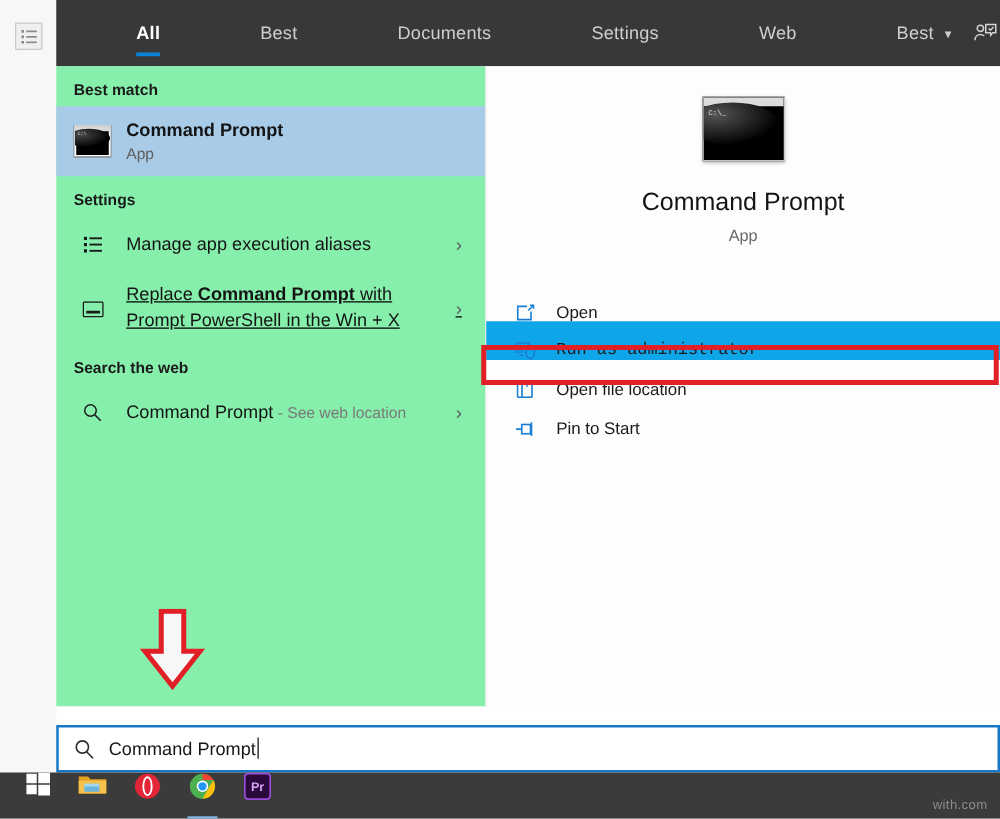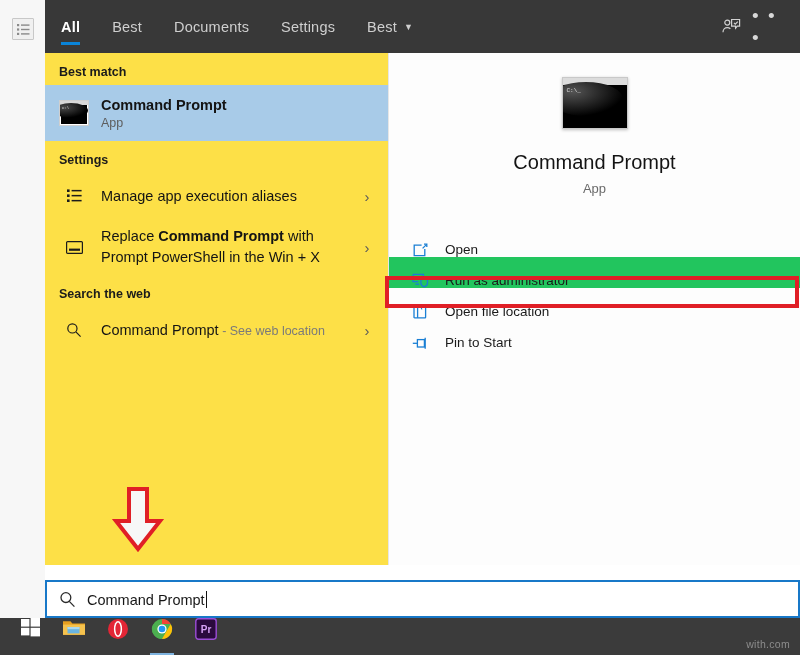--- a/index.html
+++ b/index.html
@@ -24,36 +24,37 @@
 
   
   .tabbar{
     position:absolute;left:0;top:0;width:755px;height:53px;background:#383838;
     display:flex;align-items:center;
   }
   .tab{
     position:relative;height:49px;display:flex;align-items:center;
     padding:0 16px;color:#cfcfcf;font-size:14.5px;letter-spacing:.2px;
     cursor:default;
+    margin-left:48px;
   }
   .tab.active{color:#ffffff;font-weight:bold;}
   .tab.active .ul{
     position:absolute;left:16px;right:16px;bottom:6px;height:3px;background:#0a84d8;
   }
   .tab .caret{margin-left:7px;font-size:9px;line-height:1;position:relative;top:1px;}
   .tabbar-spacer{flex:1 1 auto;}
   .hdr-icon{
     width:34px;height:34px;display:flex;align-items:center;justify-content:center;
     color:#d3d3d3;margin-right:4px;
   }
   .hdr-icon.dots{font-size:19px;letter-spacing:2px;margin-right:14px;color:#d8d8d8;}
 
   
   .left-pane{
-    position:absolute;left:0;top:53px;width:343px;height:512px;background:#fde047;
+    position:absolute;left:0;top:53px;width:343px;height:512px;background:#86efac;
     border-right:1px solid #e6e6e6;
   }
   .right-pane{
     position:absolute;left:344px;top:53px;width:411px;height:512px;background:#fdfdfd;
   }
 
   .group-title{
     font-size:12.5px;color:#1b1b1b;font-weight:bold;padding:12px 0 6px 14px;
   }
 
@@ -69,21 +70,21 @@
     width:30px;min-width:30px;display:flex;align-items:center;justify-content:center;
     margin-right:12px;
   }
   .row .rtext{flex:1 1 auto;min-width:0;}
   .row .rtitle{font-size:14.5px;color:#141414;line-height:1.25;}
   .row .rtitle.strong{font-weight:bold;}
   .row .rsub{font-size:12.5px;color:#5d5d5d;margin-top:2px;}
   .row .chev{
     width:22px;min-width:22px;text-align:center;color:#5a5a5a;font-size:15px;
   }
-  .row.two{height:56px;}
+  .row.two{height:56px;text-decoration:underline;}
   .row.two .rtitle{line-height:1.45;}
   .web-dim{color:#7a7a7a;font-size:12.5px;}
 
   
   .cmdtile{
     width:30px;height:24px;border:1px solid #cfcfcf;background:#000;
     position:relative;overflow:hidden;box-shadow:0 0 0 1px #ffffff inset;
   }
   .cmdtile .bar{position:absolute;left:0;top:0;right:0;height:4px;background:#d8d8d8;}
   .cmdtile .glow{
@@ -106,21 +107,21 @@
   .hero-icon .pr{position:absolute;left:4px;top:9px;font-size:6px;color:#e0e0e0;font-family:"Liberation Mono",monospace;}
   .hero-title{font-size:20px;color:#141414;margin-top:22px;}
   .hero-sub{font-size:13px;color:#6a6a6a;margin-top:7px;}
 
   
   .actions{margin-top:30px;}
   .action{
     position:relative;display:flex;align-items:flex-end;height:31px;
     padding-left:18px;cursor:default;
   }
-  .action.selected{background:#22c55e;}
+  .action.selected{background:#0ea5e9;font-family:Liberation Mono, monospace;}
   .action .aicon{
     width:26px;min-width:26px;display:flex;align-items:center;justify-content:center;
     margin-right:12px;color:#1a7fd4;
   }
   .action .alabel{font-size:13.5px;color:#1a1a1a;}
 
   
   .redbox{
     position:absolute;left:385px;top:276px;width:414px;height:32px;
     border:4px solid #e01f26;box-sizing:border-box;pointer-events:none;
@@ -182,20 +183,23 @@
       <div class="tab">
         <span>Best</span>
       </div>
       <div class="tab">
         <span>Documents</span>
       </div>
       <div class="tab">
         <span>Settings</span>
       </div>
       <div class="tab">
+        <span>Web</span>
+      </div>
+      <div class="tab">
         <span>Best</span>
         <span class="caret">▼</span>
       </div>
 
       <div class="tabbar-spacer"></div>
 
       <div class="hdr-icon">
         <svg width="19" height="18" viewBox="0 0 19 18">
           <g fill="none" stroke="#d3d3d3" stroke-width="1.2">
             <circle cx="5.3" cy="4.6" r="2.5"></circle>

